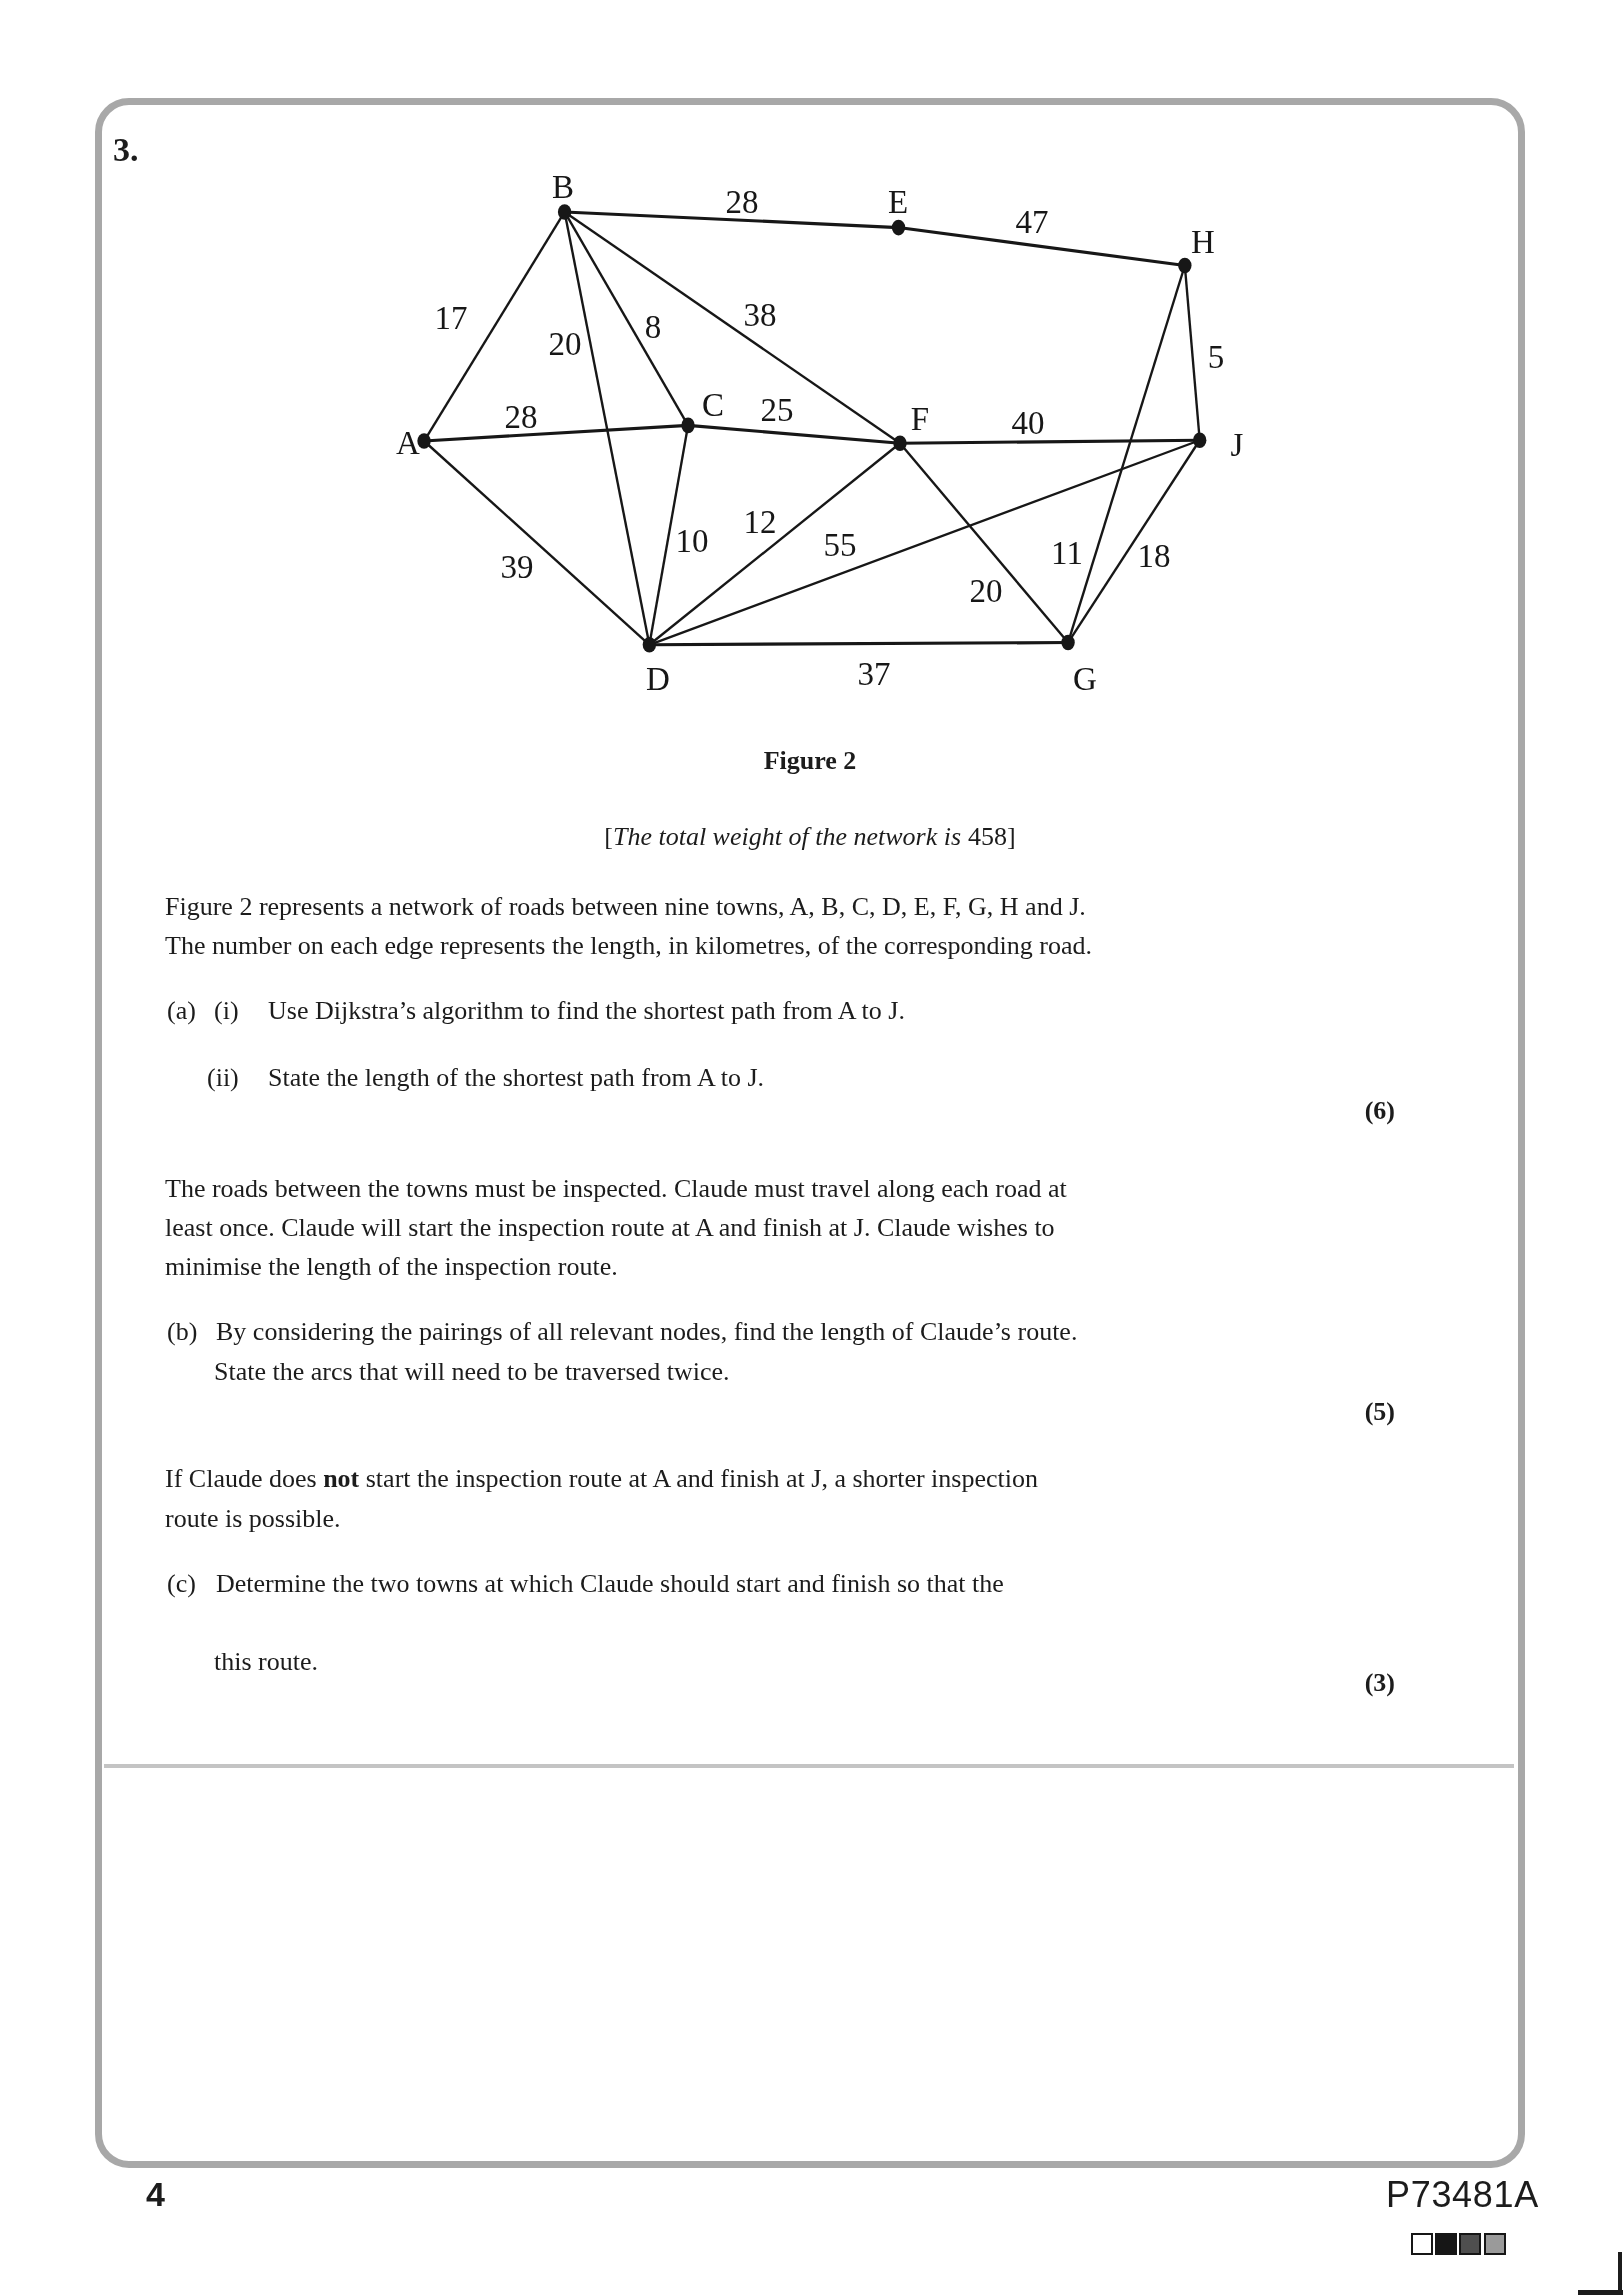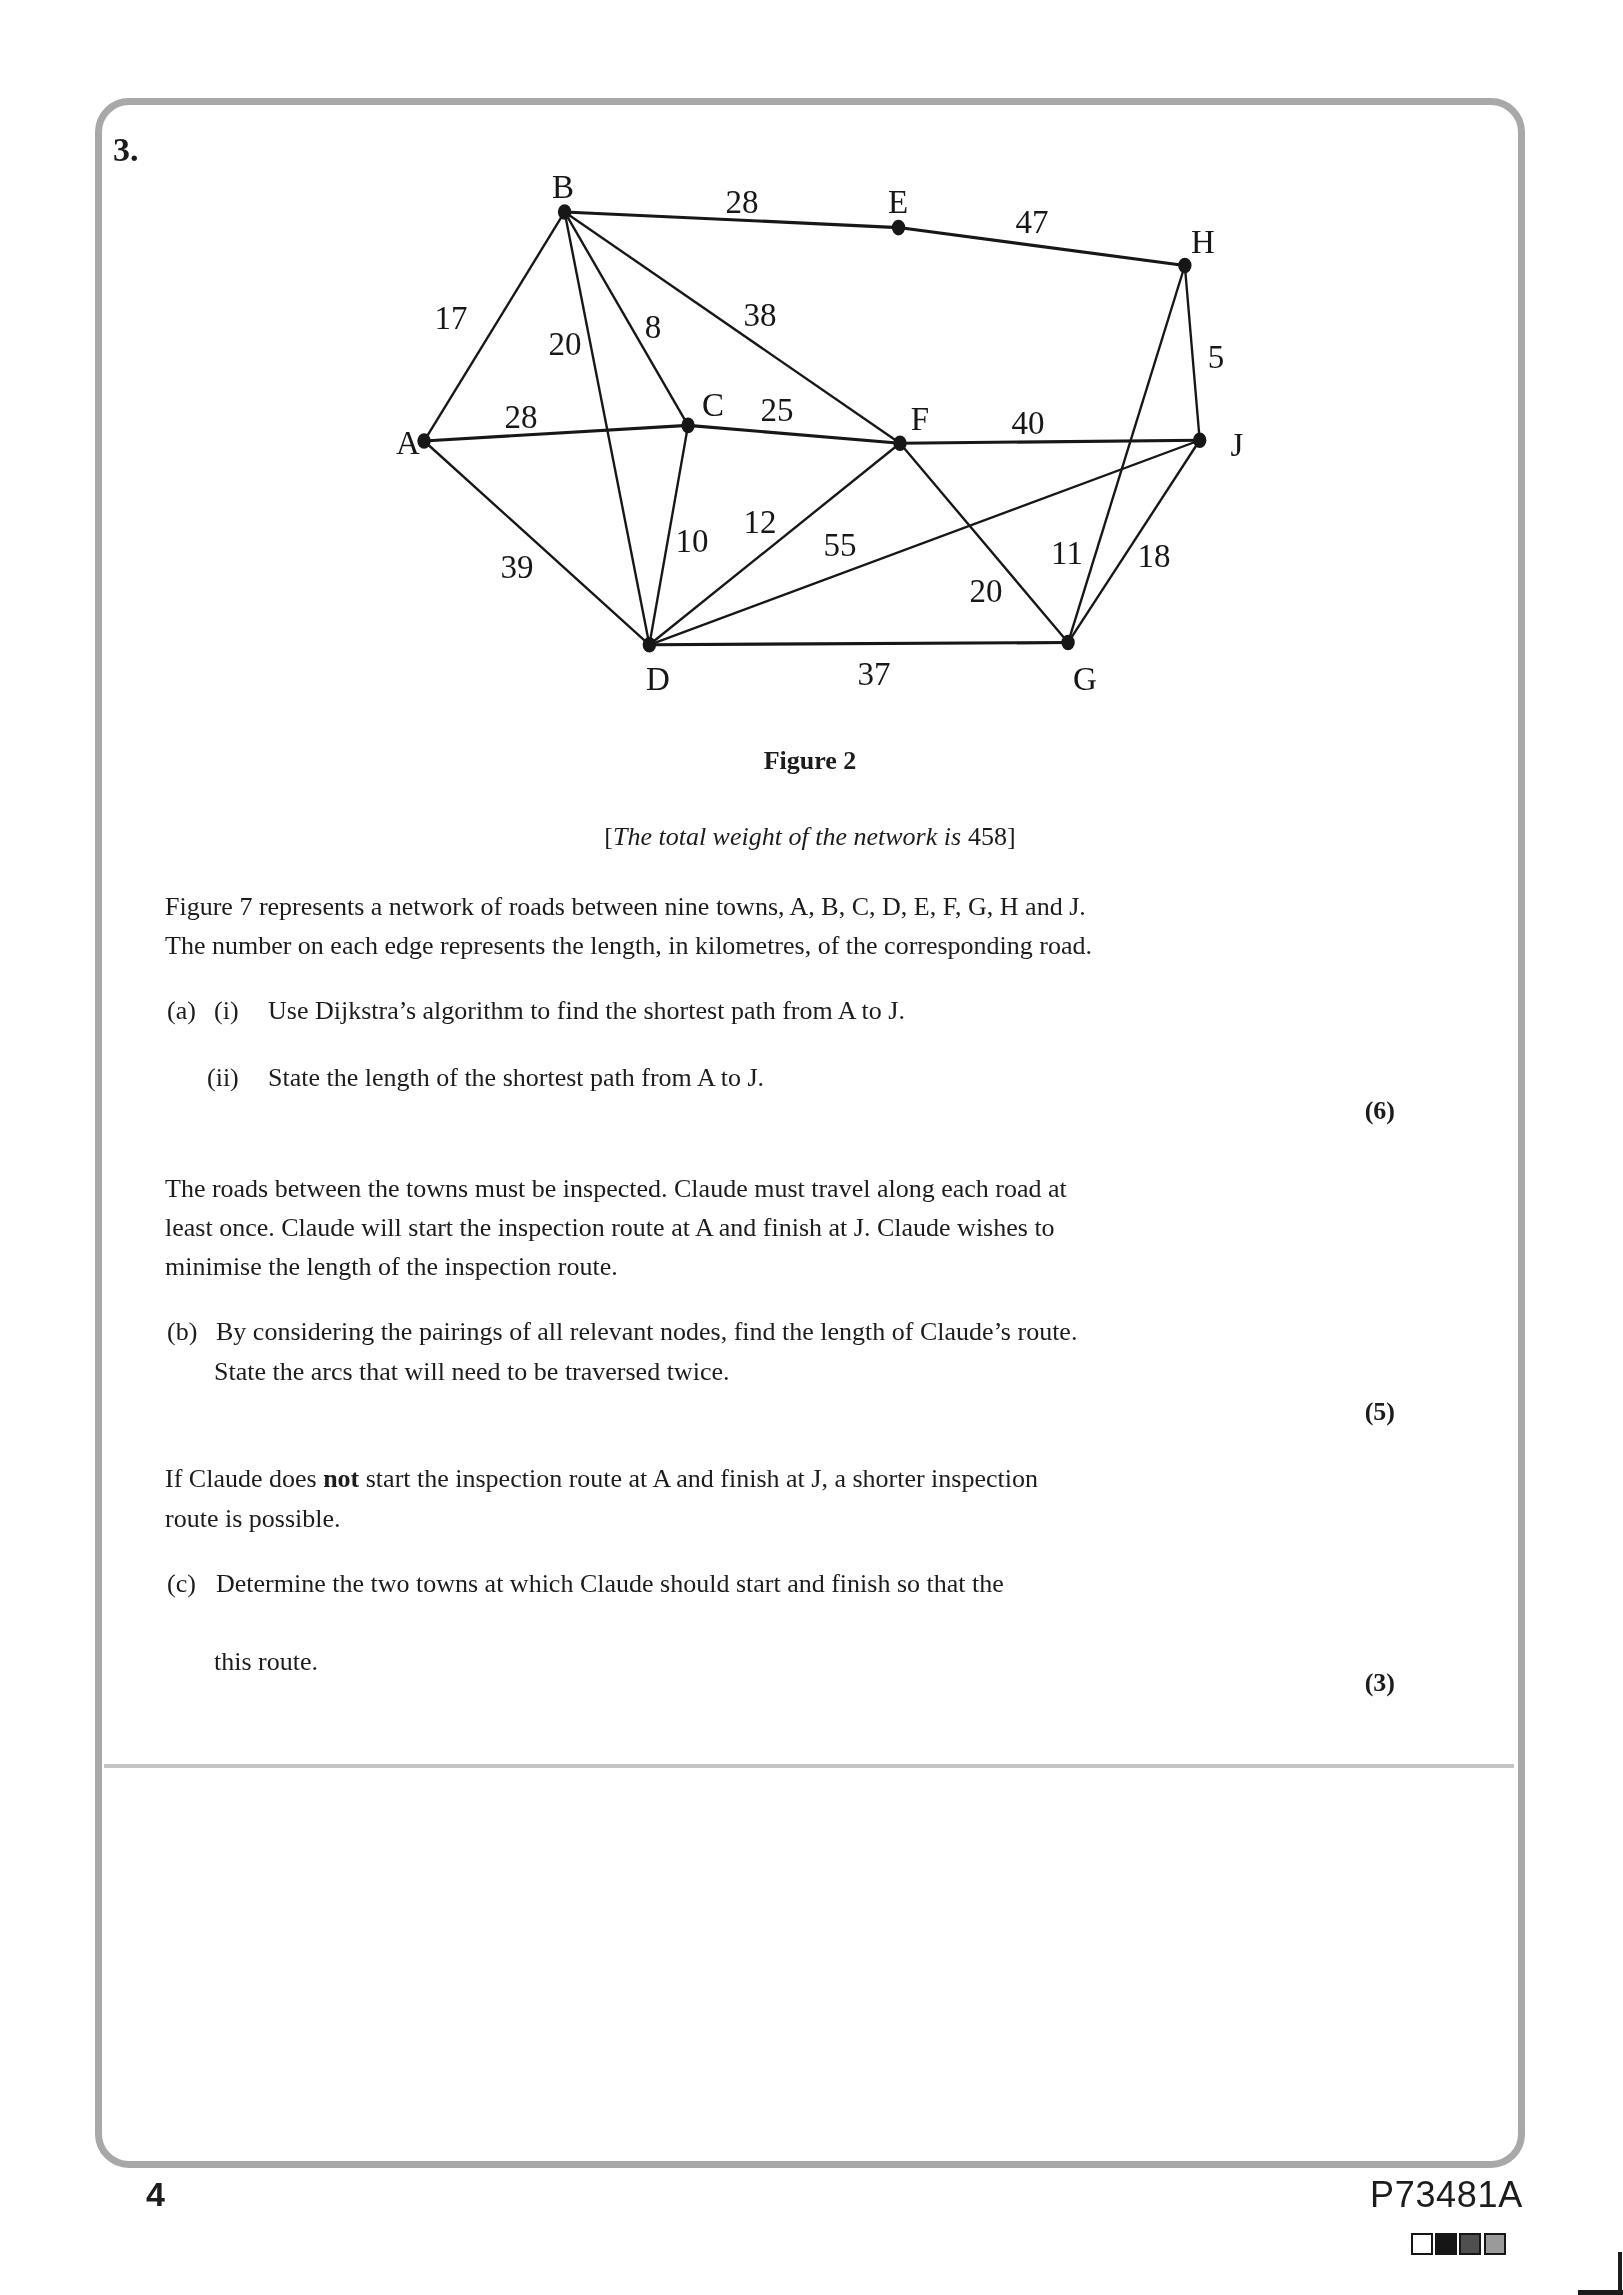--- a/index.html
+++ b/index.html
@@ -13,21 +13,21 @@
   .right{right:228px;text-align:right;}
   .center-band{left:95px;width:1430px;text-align:center;white-space:normal;}
   .qnum{position:absolute;left:113px;top:131px;font-size:34px;font-weight:bold;}
   .wn-val{margin-left:0.27em;}
   #graph-svg{position:absolute;left:0;top:0;}
   .node-label,.edge-label{position:absolute;transform:translate(-50%,-50%);
         font-size:33px;line-height:33px;white-space:nowrap;color:#171717;}
   .rule{position:absolute;left:104px;top:1764px;width:1410px;height:3.7px;background:#c4c4c4;}
   .footer-page{position:absolute;left:146px;top:2175px;font-family:"Liberation Sans",sans-serif;
         font-size:34px;font-weight:bold;color:#1c1c1c;}
-  .footer-code{position:absolute;right:100px;top:2174px;font-family:"Liberation Sans",sans-serif;
+  .footer-code{position:absolute;right:84px;top:2174px;font-family:"Liberation Sans",sans-serif;
         font-size:36px;color:#1c1c1c;letter-spacing:0.7px;}
   .barcode{position:absolute;left:1411px;top:2233px;display:flex;}
   .barcode span{display:block;width:18px;height:18px;border:2.2px solid #161616;margin-right:2.2px;}
   .cropmark-v{position:absolute;left:1618px;top:2252px;width:3.7px;height:43px;background:#1c1c1c;}
   .cropmark-h{position:absolute;left:1578px;top:2290px;width:45px;height:5.2px;background:#1c1c1c;}
 </style>
 </head>
 <body>
 
 <div id="page">
@@ -94,21 +94,21 @@
       <span class="node-label" style="left: 1203px; top: 242px;">H</span>
       <span class="node-label" style="left: 1237px; top: 445px;">J</span>
     </div>
 
   <div class="t bold center-band" style="top:741px">Figure 2</div>
 
   <div class="t center-band" style="top:817px">
     <span>[</span><span class="italic">The total weight of the network is</span><span class="wn-val">458</span><span>]</span>
   </div>
 
-  <div class="t" style="left:165px;top:887px">Figure 7 represents a network of roads between nine towns, A, B, C, D, E, F, G, H and J.</div>
+  <div class="t" style="left:165px;top:887px">Figure 2 represents a network of roads between nine towns, A, B, C, D, E, F, G, H and J.</div>
   <div class="t" style="left:165px;top:926px">The number on each edge represents the length, in kilometres, of the corresponding road.</div>
 
   <div class="t" style="left:167px;top:991px">(a)</div>
   <div class="t" style="left:214px;top:991px">(i)</div>
   <div class="t" style="left:268px;top:991px">Use Dijkstra’s algorithm to find the shortest path from A to J.</div>
   <div class="t" style="left:207px;top:1058px">(ii)</div>
   <div class="t" style="left:268px;top:1058px">State the length of the shortest path from A to J.</div>
   <div class="t bold right" style="top:1091px">(6)</div>
 
   <div class="t" style="left:165px;top:1169px">The roads between the towns must be inspected. Claude must travel along each road at</div>

